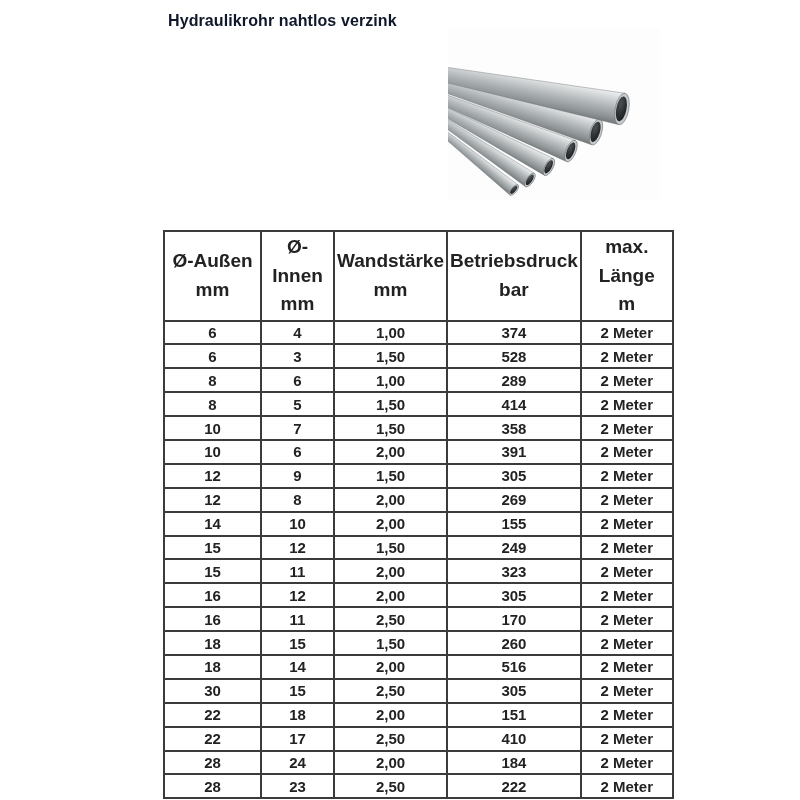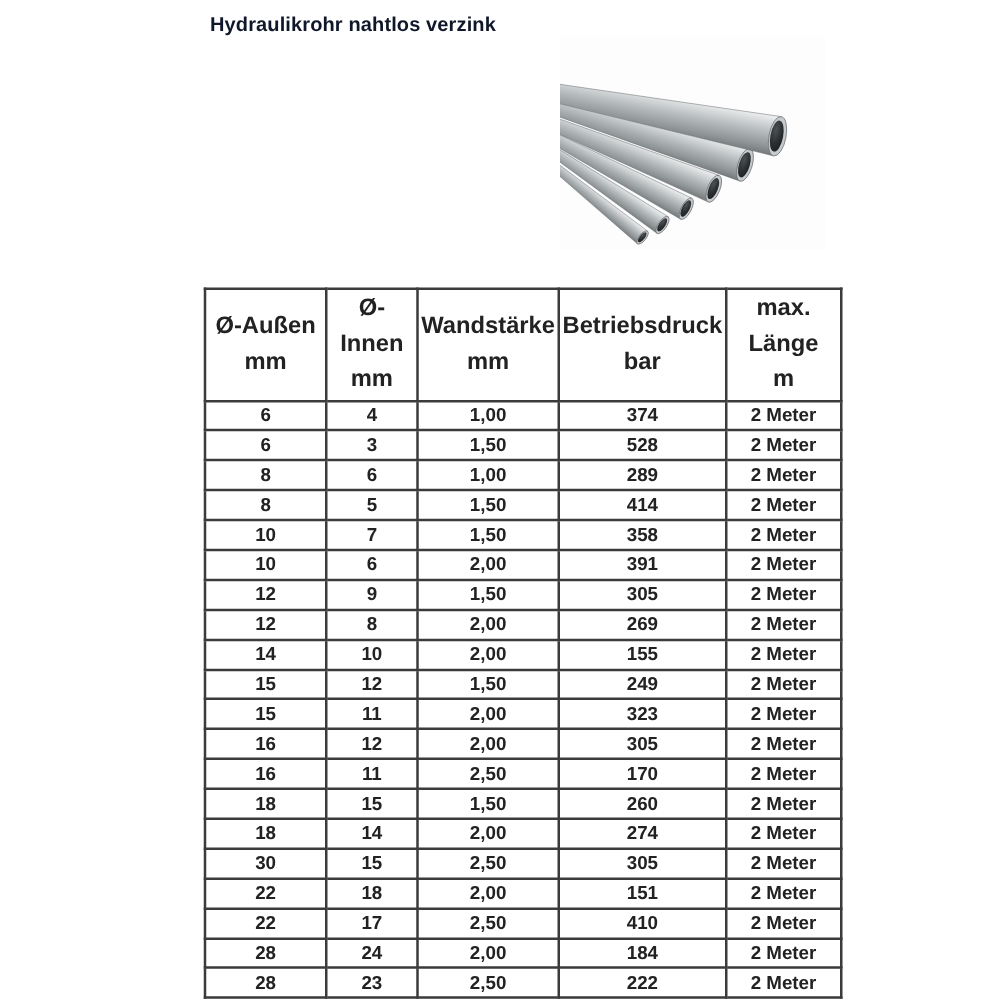--- a/index.html
+++ b/index.html
@@ -250,21 +250,21 @@
           <td>18</td>
           <td>15</td>
           <td>1,50</td>
           <td>260</td>
           <td>2 Meter</td>
         </tr>
         <tr>
           <td>18</td>
           <td>14</td>
           <td>2,00</td>
-          <td>274</td>
+          <td>516</td>
           <td>2 Meter</td>
         </tr>
         <tr>
           <td>30</td>
           <td>15</td>
           <td>2,50</td>
           <td>305</td>
           <td>2 Meter</td>
         </tr>
         <tr>

